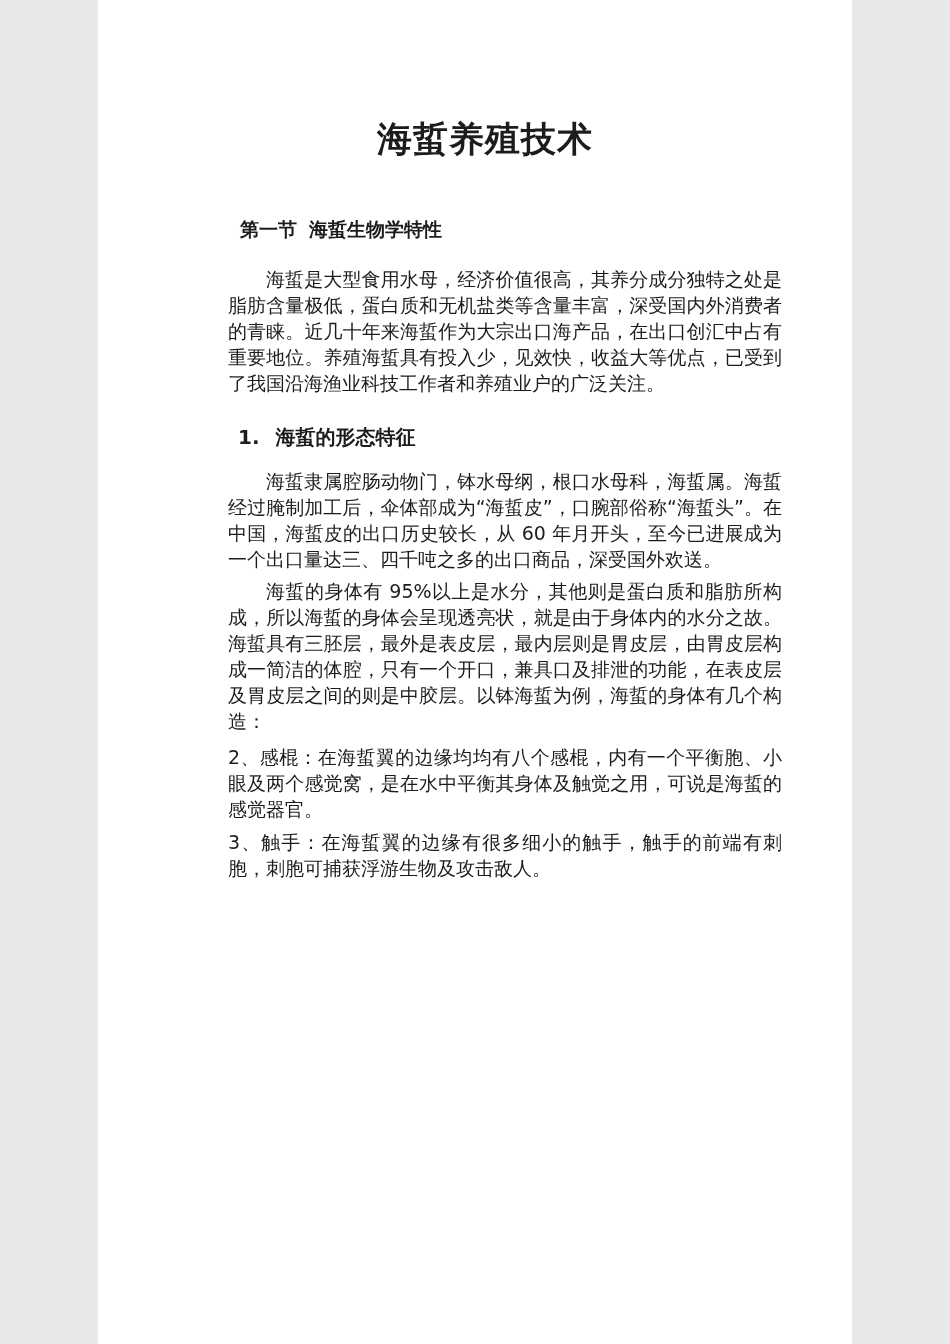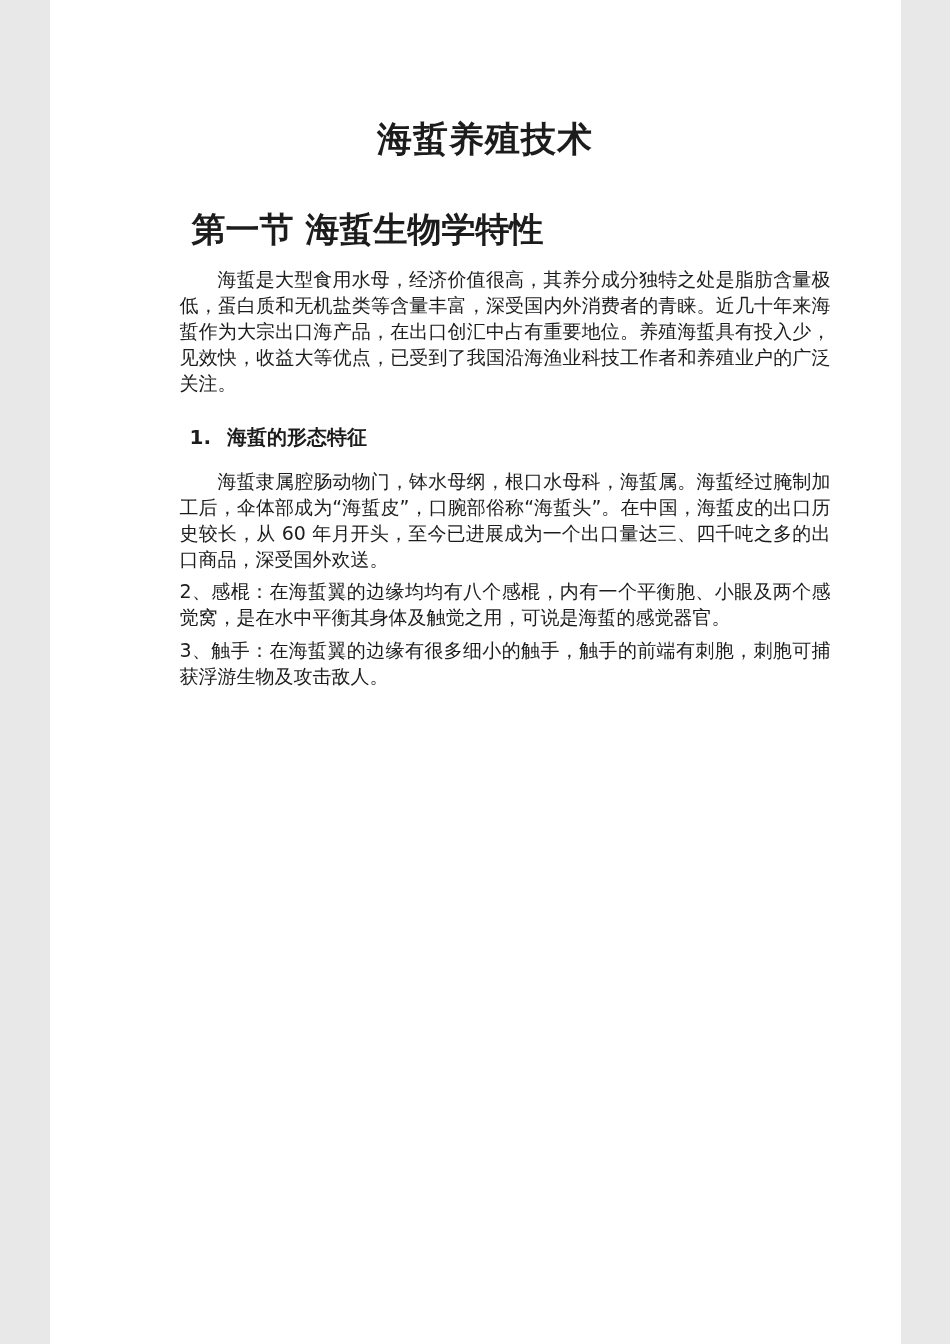--- a/index.html
+++ b/index.html
@@ -1,21 +1,21 @@
 <!DOCTYPE html>
 <html><head>
 <meta charset="utf-8">
 <style>
   * { margin: 0; padding: 0; box-sizing: border-box; }
   html, body {
     font-family: "DejaVu Sans", "Liberation Sans", sans-serif;
     background: #e8e8e8;
   }
   .page {
-    width: 851px;
+    width: 754px;
     height: 1344px;
     background: #ffffff;
     color: #1c1c1c;
     overflow: hidden;
     margin: 0 auto;
     position: relative;
   }
   .content {
     padding: 0 70px 0 130px; 
   }
@@ -24,21 +24,21 @@
     font-size: 35px;
     line-height: 46px;
     font-weight: 700;
     text-align: center;
     transform: translateX(-20px);
     letter-spacing: 1px;
   }
   .section-heading {
     margin-top: 50px;
     margin-left: 12px;
-    font-size: 34px;
+    font-size: 19px;
     line-height: 34px;
     font-weight: 700;
   }
   .section-heading .sec-gap { display: inline-block; width: 12px; }
   .body-para {
     font-size: 19px;
     line-height: 26px;
     text-align: justify;
     margin-bottom: 6px;
   }
@@ -66,20 +66,21 @@
 
     <h2 class="section-heading"><span>第一节</span><span class="sec-gap"></span><span>海蜇生物学特性</span></h2>
 
     <p class="body-para indent intro">海蜇是大型食用水母，经济价值很高，其养分成分独特之处是脂肪含量极低，蛋白质和无机盐类等含量丰富，深受国内外消费者的青睐。近几十年来海蜇作为大宗出口海产品，在出口创汇中占有重要地位。养殖海蜇具有投入少，见效快，收益大等优点，已受到了我国沿海渔业科技工作者和养殖业户的广泛关注。</p>
 
     <h3 class="sub-heading"><span class="sub-num">1.</span><span>海蜇的形态特征</span></h3>
 
     <p class="body-para indent">海蜇隶属腔肠动物门，钵水母纲，根口水母科，海蜇属。海蜇经过腌制加工后，伞体部成为“海蜇皮”，口腕部俗称“海蜇头”。在中国，海蜇皮的出口历史较长，从 60 年月开头，至今已进展成为一个出口量达三、四千吨之多的出口商品，深受国外欢送。</p>
 
 
+    <p class="body-para indent pre-list">海蜇的身体有 95%以上是水分，其他则是蛋白质和脂肪所构成，所以海蜇的身体会呈现透亮状，就是由于身体内的水分之故。海蜇具有三胚层，最外是表皮层，最内层则是胃皮层，由胃皮层构成一简洁的体腔，只有一个开口，兼具口及排泄的功能，在表皮层及胃皮层之间的则是中胶层。以钵海蜇为例，海蜇的身体有几个构造：</p>
 
     <div class="items-list">
 
 
       <p class="body-para item"><span>2、</span><span>感棍：在海蜇翼的边缘均均有八个感棍，内有一个平衡胞、小眼及两个感觉窝，是在水中平衡其身体及触觉之用，可说是海蜇的感觉器官。</span></p>
 
       <p class="body-para item"><span>3、</span><span>触手：在海蜇翼的边缘有很多细小的触手，触手的前端有刺胞，刺胞可捕获浮游生物及攻击敌人。</span></p>
 
 
 

